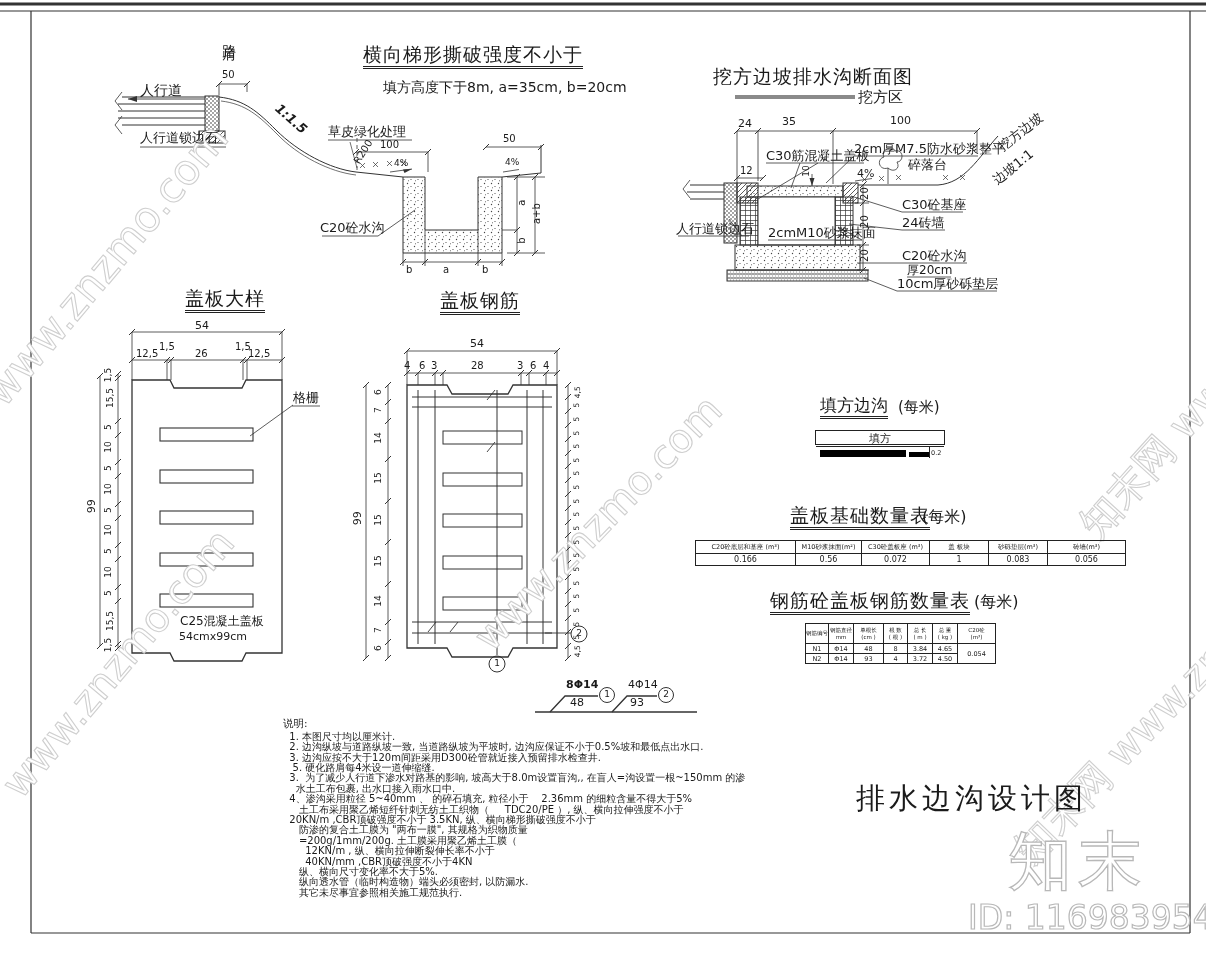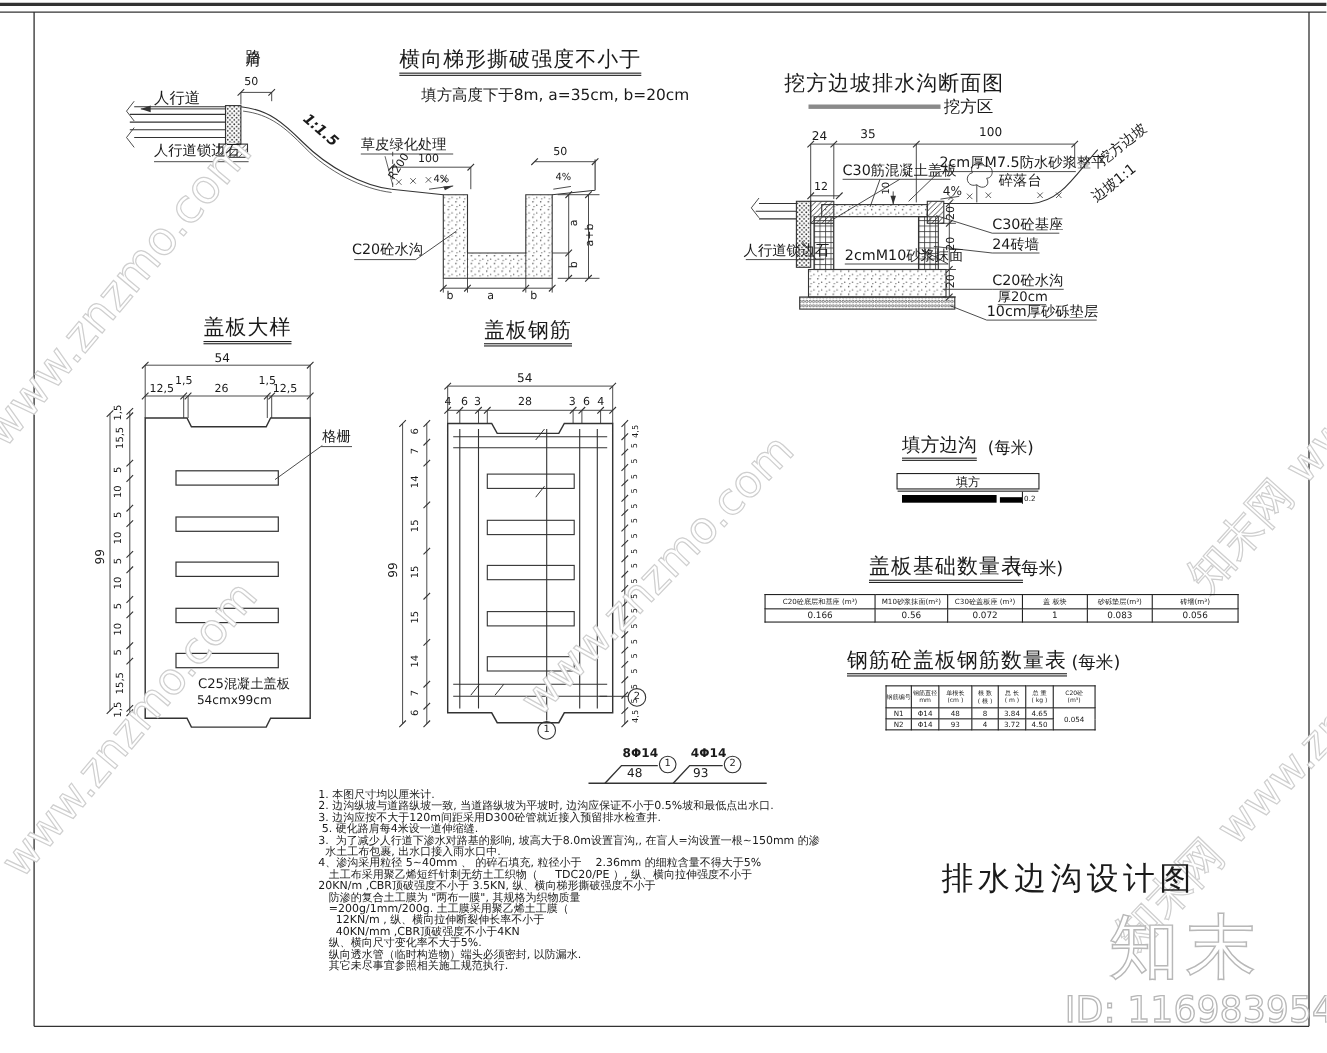--- a/index.html
+++ b/index.html
@@ -340,21 +340,21 @@
       </div>
     </div>
   <div class="circnum" style="left:489px;top:658px">1</div>
   <div class="circnum" style="left:571px;top:628px">2</div>
 </div>
 
 <div>
   <div class="lb d11" style="left:566px;top:679px;font-weight:bold">8Φ14</div>
   <div class="lb d11 ctr" style="left:570px;top:697px;width:26px">48</div>
   <div class="circnum" style="left:599px;top:689px">1</div>
-  <div class="lb d11" style="left:628px;top:679px;font-weight:bold">4Φ14</div>
+  <div class="lb d11" style="left:628px;top:679px;font-weight:normal">4Φ14</div>
   <div class="lb d11 ctr" style="left:630px;top:697px;width:26px">93</div>
   <div class="circnum" style="left:658px;top:689px">2</div>
 </div>
 
 <div>
   <span class="lb dub" style="left:820px;top:396px;font-size:17px">填方边沟</span>
   <span class="lb" style="left:898px;top:399px;font-size:15px">(每米)</span>
   <div class="fillbox" style="left:815px;top:430px;width:130px;height:15px">
     <div style="height:16px;border-bottom:1px solid #222;text-align:center;font-size:11px;line-height:15px">填方</div>
     <div class="blackbar" style="left:4px;top:19px;width:86px;height:7px"></div>
@@ -424,20 +424,21 @@
       <td>93</td>
       <td>4</td>
       <td>3.72</td>
       <td>4.50</td>
     </tr>
   </tbody>
     </table>
 </div>
 
 <div class="notes" style="position:absolute;left:283px;top:718px;width:650px">
+  <div class="lb" style="position:static;font-size:10.5px;margin-bottom:2px">说明:</div>
   <div>
       <div class="ln">  1. 本图尺寸均以厘米计.</div>
       <div class="ln">  2. 边沟纵坡与道路纵坡一致, 当道路纵坡为平坡时, 边沟应保证不小于0.5%坡和最低点出水口.</div>
       <div class="ln">  3. 边沟应按不大于120m间距采用D300砼管就近接入预留排水检查井.</div>
       <div class="ln">   5. 硬化路肩每4米设一道伸缩缝.</div>
       <div class="ln">  3.  为了减少人行道下渗水对路基的影响, 坡高大于8.0m设置盲沟,, 在盲人=沟设置一根~150mm 的渗</div>
       <div class="ln">    水土工布包裹, 出水口接入雨水口中.</div>
       <div class="ln">  4、渗沟采用粒径 5~40mm 、 的碎石填充, 粒径小于    2.36mm 的细粒含量不得大于5%</div>
       <div class="ln">     土工布采用聚乙烯短纤针刺无纺土工织物（     TDC20/PE ）, 纵、横向拉伸强度不小于</div>
       <div class="ln">  20KN/m ,CBR顶破强度不小于 3.5KN, 纵、横向梯形撕破强度不小于</div>

